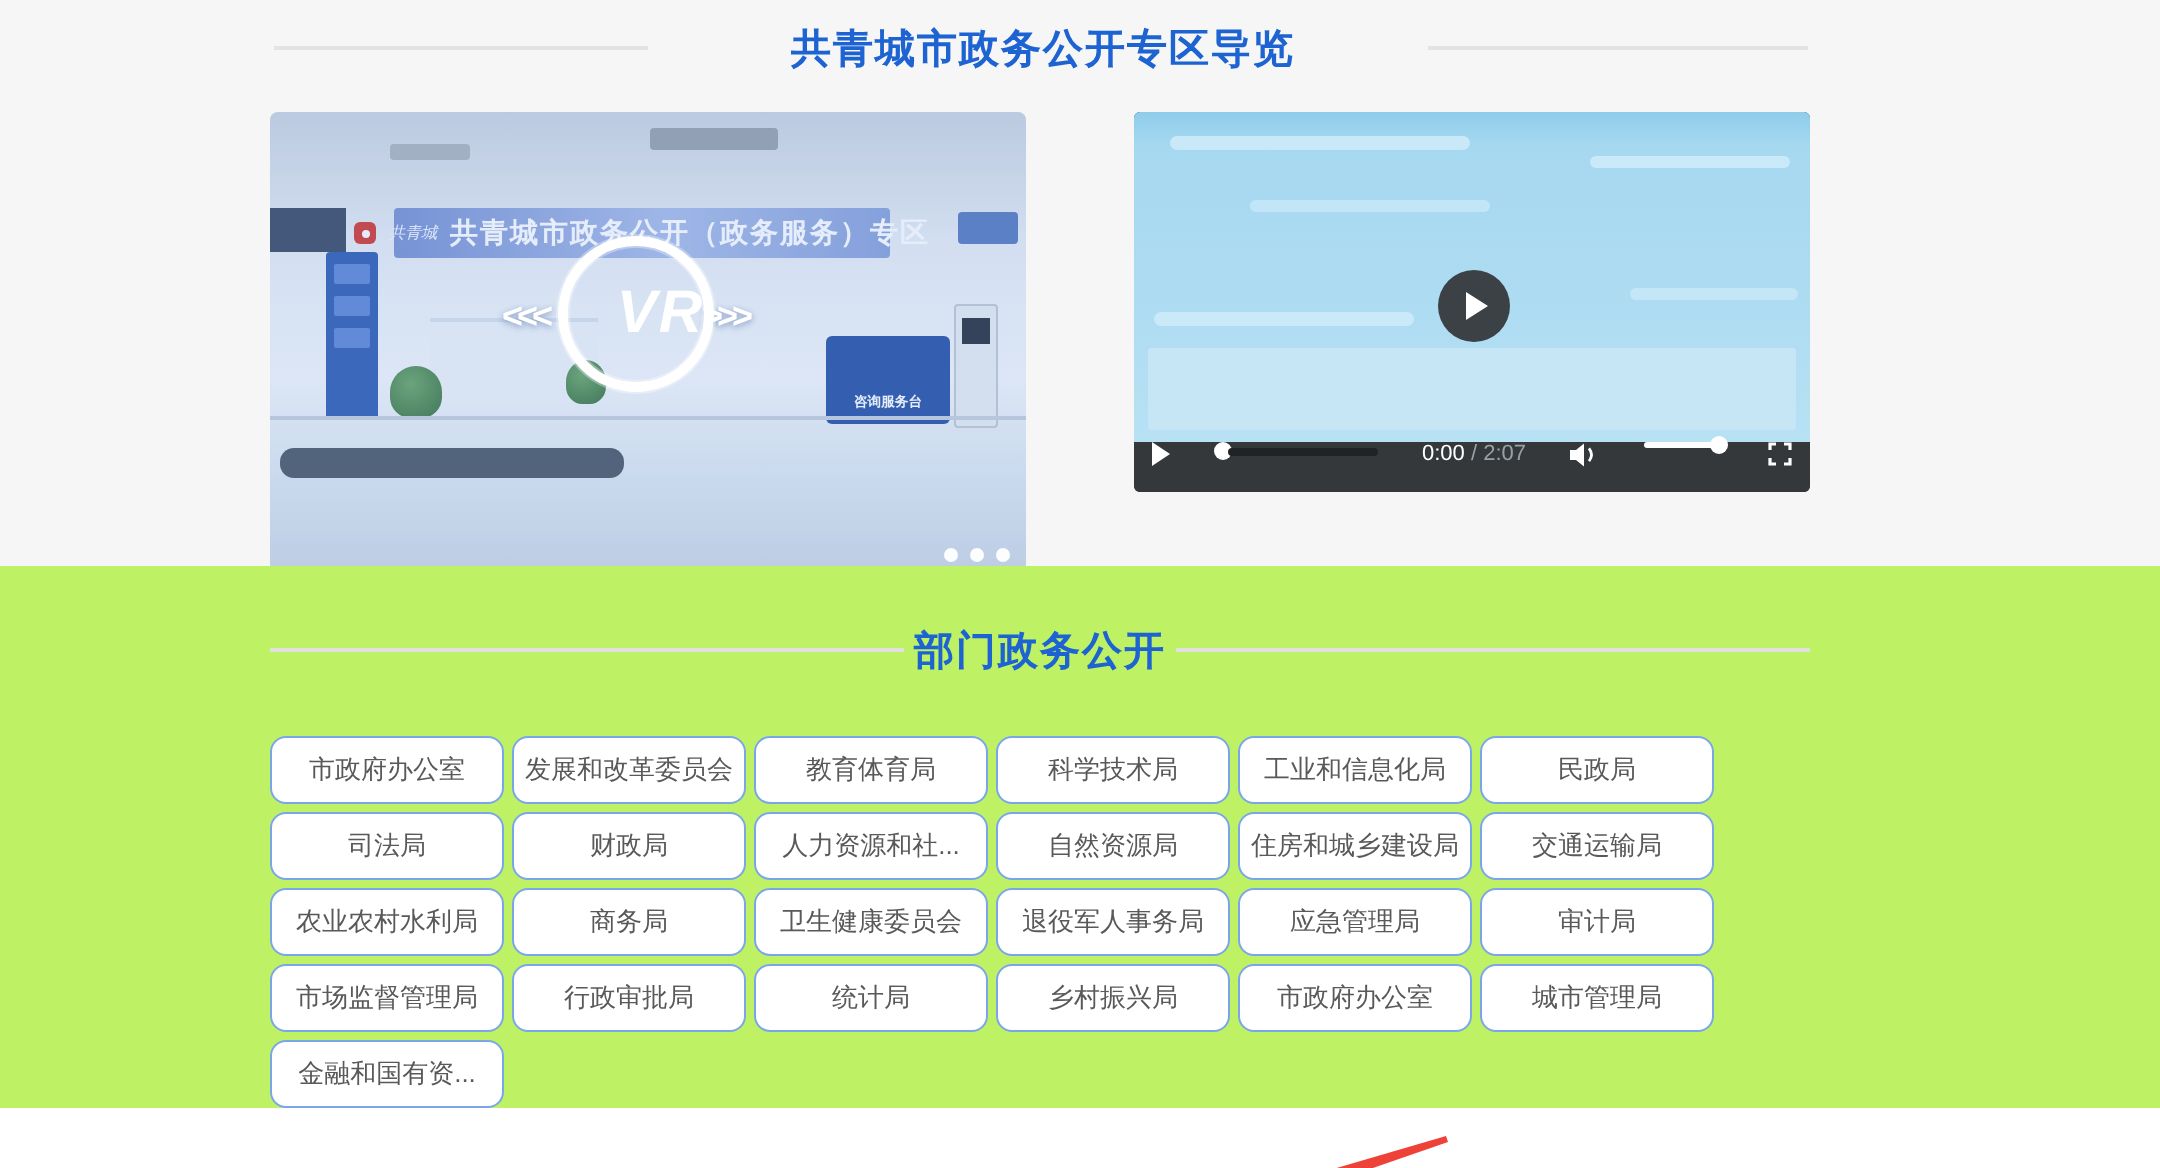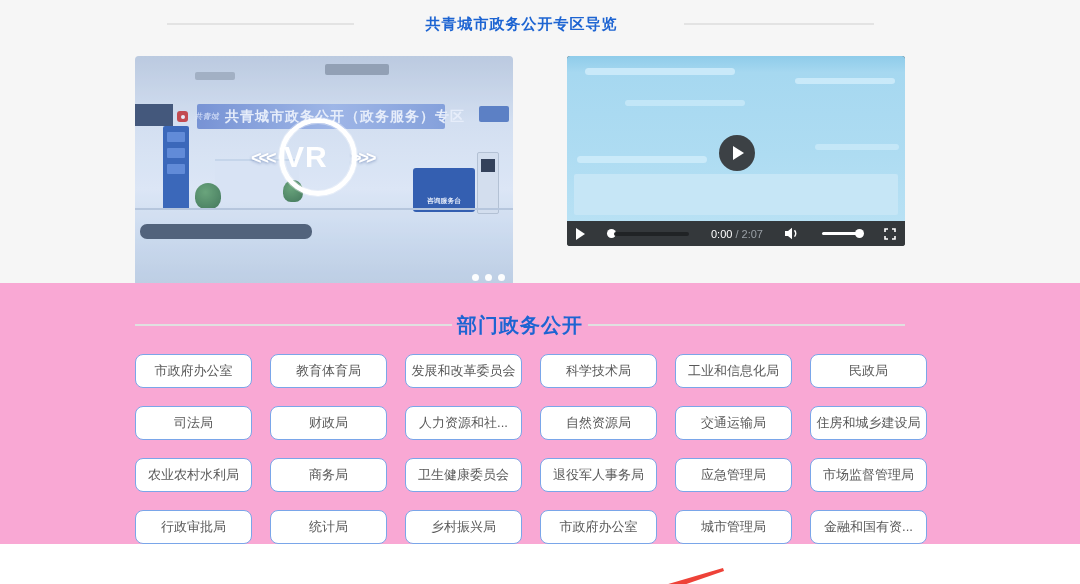--- a/index.html
+++ b/index.html
@@ -7,21 +7,21 @@
     font-family:"Liberation Sans","DejaVu Sans",sans-serif; }
 
   
   .top-section { background:#f6f6f6; height:283px; padding-top:9px; }
   .content { width:770px; margin-left:135px; position:relative; }
 
   .sec-header { display:flex; align-items:center; justify-content:center; height:30px; }
   .hline { height:2px; background:#e3e3e3; }
   .hline.tl { width:187px; margin-right:72px; }
   .hline.tr { width:190px; margin-left:66px; }
-  .page-title { color:#1d64d2; font-size:15px; font-weight:700; letter-spacing:1px; white-space:nowrap; }
+  .page-title { color:#1d64d2; font-size:20px; font-weight:700; letter-spacing:1px; white-space:nowrap; }
 
   .media-row { display:flex; justify-content:space-between; margin-top:17px; }
 
   
   .vr-panel { width:378px; height:230px; border-radius:4px; overflow:hidden; position:relative;
     background:linear-gradient(180deg,#ccd5e0 0%,#e9eff5 30%,#f3f7fa 58%,#dde7f0 80%,#cdd9e4 100%); cursor:pointer; }
   .vr-panel::after { content:""; position:absolute; inset:0; background:rgba(108,148,228,0.17); }
   .vr-ceiling-vent { position:absolute; left:190px; top:8px; width:64px; height:11px; background:#9aa3ad; border-radius:2px; }
   .vr-ceiling-vent2 { position:absolute; left:60px; top:16px; width:40px; height:8px; background:#aeb6bf; border-radius:2px; }
   .vr-banner { position:absolute; left:62px; top:48px; width:248px; height:25px;
@@ -45,58 +45,58 @@
     display:flex; align-items:flex-end; justify-content:center; padding-bottom:4px; }
   .vr-desk-label { color:#fff; font-size:10px; white-space:nowrap; transform:scale(0.68); font-weight:700; }
   .vr-machine { position:absolute; left:342px; top:96px; width:22px; height:62px; background:#e9edf1; border:1px solid #c2cad2; border-radius:2px; }
   .vr-machine i { display:block; margin:6px 3px 0; height:13px; background:#2a3240; }
   .vr-floor-line { position:absolute; left:0; top:152px; width:100%; height:2px; background:#c6d1dc; }
   .vr-bench { position:absolute; left:5px; top:168px; width:172px; height:15px; background:#4d5a68; border-radius:7px; }
   .vr-chevrons { position:absolute; top:92px; color:#fff; font-size:18px; font-weight:700; letter-spacing:-3px;
     text-shadow:0 1px 3px rgba(40,70,140,.45); z-index:2; }
   .vr-chevrons.left { left:116px; } .vr-chevrons.right { left:216px; }
   .vr-ring { position:absolute; left:144px; top:62px; width:78px; height:78px; border:5px solid #fff; border-radius:50%;
-    display:flex; align-items:center; justify-content:flex-start; z-index:2;
-    box-shadow:0 0 0 1px rgba(255,255,255,.35), inset 0 0 0 1px rgba(255,255,255,.35); }
+    display:flex; align-items:center; justify-content:flex-end; z-index:2;
+    box-shadow:0 0 0 1px rgba(255,255,255,.35), inset 0 0 0 1px rgba(255,255,255,.35);font-style:italic; }
   .vr-ring span { color:#fff; font-size:30px; font-weight:700; letter-spacing:1px; }
   .vr-dots { position:absolute; right:8px; bottom:5px; display:flex; gap:6px; z-index:2; }
   .vr-dots i { width:7px; height:7px; border-radius:50%; background:rgba(255,255,255,.95); }
 
   
   .video-panel { width:338px; height:190px; border-radius:3px; overflow:hidden; position:relative; background:#33373a; }
   .video-screen { position:absolute; inset:0 0 25px 0; background:linear-gradient(180deg,#8fccea 0%,#a6d8f0 10%,#aedcf2 60%,#b8e1f4 100%); }
   .cloud { position:absolute; background:#cdebf9; border-radius:10px; opacity:.9; }
   .c1 { left:18px; top:12px; width:150px; height:7px; }
   .c2 { left:228px; top:22px; width:100px; height:6px; }
   .c3 { left:58px; top:44px; width:120px; height:6px; opacity:.7; }
   .c4 { left:248px; top:88px; width:84px; height:6px; opacity:.7; }
   .c5 { left:10px; top:100px; width:130px; height:7px; }
   .video-band { position:absolute; left:7px; right:7px; top:118px; height:41px; background:#c6e6f6; border-radius:2px; }
   .big-play { position:absolute; left:152px; top:79px; width:36px; height:36px; border-radius:50%; background:#3c4145;
     display:flex; align-items:center; justify-content:center; cursor:pointer; z-index:2; }
   .big-play::after { content:""; margin-left:3px; border-left:11px solid #fff; border-top:7px solid transparent; border-bottom:7px solid transparent; }
   .controls { position:absolute; left:0; right:0; bottom:0; height:25px; background:#34383b;
-    display:flex; align-items:center; padding:0 9px; gap:22px; }
+    display:flex; align-items:flex-start; padding:0 9px; gap:22px; }
   .ctl-play { width:0; height:0; border-left:9px solid #fff; border-top:6px solid transparent; border-bottom:6px solid transparent; cursor:pointer; }
   .progress { flex:1; display:flex; align-items:center; cursor:pointer; }
   .progress .knob { width:9px; height:9px; border-radius:50%; background:#fff; flex:0 0 auto; }
   .progress .track { flex:1; height:4px; background:#202325; border-radius:2px; margin-left:-2px; }
   .time { font-size:11px; white-space:nowrap; color:#fff; }
   .time .dur { color:#9aa0a6; }
   .vol-slider { width:40px; height:3px; background:#fff; border-radius:2px; position:relative; cursor:pointer; }
   .vol-slider .knob { position:absolute; right:-2px; top:-3px; width:9px; height:9px; border-radius:50%; background:#fff; }
 
   
-  .lower-section { background:#f9a8d4; position:relative; padding-top:27px; }
+  .lower-section { background:#bef264; position:relative; padding-top:27px; }
   .sec-header2 { display:flex; align-items:center; height:30px; }
   .hline2 { flex:1; height:2px; background:#e0e0e0; }
   .section-title { color:#1d64d2; font-size:20px; font-weight:700; letter-spacing:1px; margin:0 5px; white-space:nowrap; }
   .red-arrow { position:absolute; left:595px; top:283px; z-index:3; pointer-events:none; }
 
-  .dept-grid { display:grid; grid-template-columns:repeat(6,117px); gap:18px; margin-top:14px; }
+  .dept-grid { display:grid; grid-template-columns:repeat(6,117px); gap:4px; margin-top:28px; }
   .dept-btn { height:34px; background:#fff; border:1px solid #7aa6e9; border-radius:8px; color:#595959;
     font-size:13px; display:flex; align-items:center; justify-content:center; cursor:pointer;
     font-family:inherit; white-space:nowrap; }
 </style>
 </head>
 <body>
 
 <div class="top-section">
   <div class="content">
     <div class="sec-header">
@@ -184,36 +184,37 @@
     <polygon points="2,44 20,27 27,46" fill="#ee4238"></polygon>
   </svg>
   <div class="content">
     <div class="sec-header2">
       <div class="hline2"></div>
       <div class="section-title">部门政务公开</div>
       <div class="hline2"></div>
     </div>
     <div class="dept-grid" id="dept-grid">
         <button class="dept-btn">市政府办公室</button>
+        <button class="dept-btn">发展和改革委员会</button>
         <button class="dept-btn">教育体育局</button>
-        <button class="dept-btn">发展和改革委员会</button>
         <button class="dept-btn">科学技术局</button>
         <button class="dept-btn">工业和信息化局</button>
         <button class="dept-btn">民政局</button>
         <button class="dept-btn">司法局</button>
         <button class="dept-btn">财政局</button>
         <button class="dept-btn">人力资源和社...</button>
         <button class="dept-btn">自然资源局</button>
+        <button class="dept-btn">住房和城乡建设局</button>
         <button class="dept-btn">交通运输局</button>
-        <button class="dept-btn">住房和城乡建设局</button>
         <button class="dept-btn">农业农村水利局</button>
         <button class="dept-btn">商务局</button>
         <button class="dept-btn">卫生健康委员会</button>
         <button class="dept-btn">退役军人事务局</button>
         <button class="dept-btn">应急管理局</button>
+        <button class="dept-btn">审计局</button>
         <button class="dept-btn">市场监督管理局</button>
         <button class="dept-btn">行政审批局</button>
         <button class="dept-btn">统计局</button>
         <button class="dept-btn">乡村振兴局</button>
         <button class="dept-btn">市政府办公室</button>
         <button class="dept-btn">城市管理局</button>
         <button class="dept-btn">金融和国有资...</button>
       </div>
   </div>
 </div>

